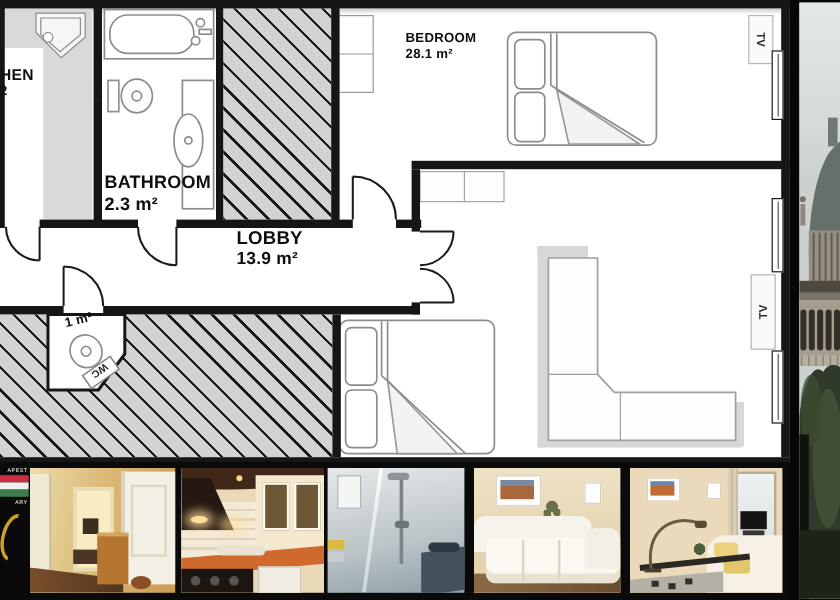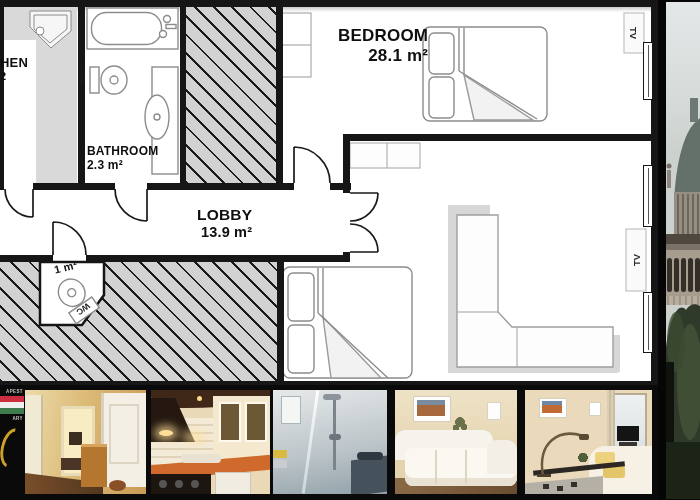--- a/index.html
+++ b/index.html
@@ -152,29 +152,29 @@
       </div>
     <div class="win" style="left:643px;top:165px;width:10px;height:62px;">
         <i></i>
       </div>
     <div class="win" style="left:643px;top:292px;width:10px;height:61px;">
         <i></i>
       </div>
 
     <div class="lbl" style="left:0;top:55px;font-size:13px;">HEN</div>
     <div class="lbl" style="left:0;top:70px;font-size:11px;">2</div>
-    <div class="lbl" style="left:87px;top:144px;font-size:12px;">
+    <div class="lbl" style="left:87px;top:144px;font-size:15px;">
       <div>BATHROOM</div>
       <div>2.3 m²</div>
     </div>
-    <div class="lbl" style="left:197px;top:206px;font-size:15.5px;text-align:right;">
+    <div class="lbl" style="left:197px;top:190px;font-size:15.5px;">
       <div>LOBBY</div>
       <div style="font-size:14.5px;">13.9 m²</div>
     </div>
-    <div class="lbl" style="left:338px;top:26px;font-size:17px;text-align:right;">
+    <div class="lbl" style="left:338px;top:26px;font-size:11px;">
       <div>BEDROOM</div>
       <div>28.1 m²</div>
     </div>
     <div class="lbl" style="left:54px;top:261px;font-size:11px;transform:rotate(-14deg);">1 m²</div>
     <div class="vtext" style="left:69px;top:73px;width:26px;height:10px;font-size:9px;transform:rotate(-90deg);color:#1c1c1c;">WC</div>
     <div class="vtext" style="left:622px;top:28px;width:24px;height:10px;font-size:9.5px;transform:rotate(90deg);color:#2a2a2a;">TV</div>
     <div class="vtext" style="left:624px;top:255px;width:24px;height:10px;font-size:9.5px;transform:rotate(-90deg);color:#2a2a2a;">TV</div>
   </div>
 
   <div id="strip">

